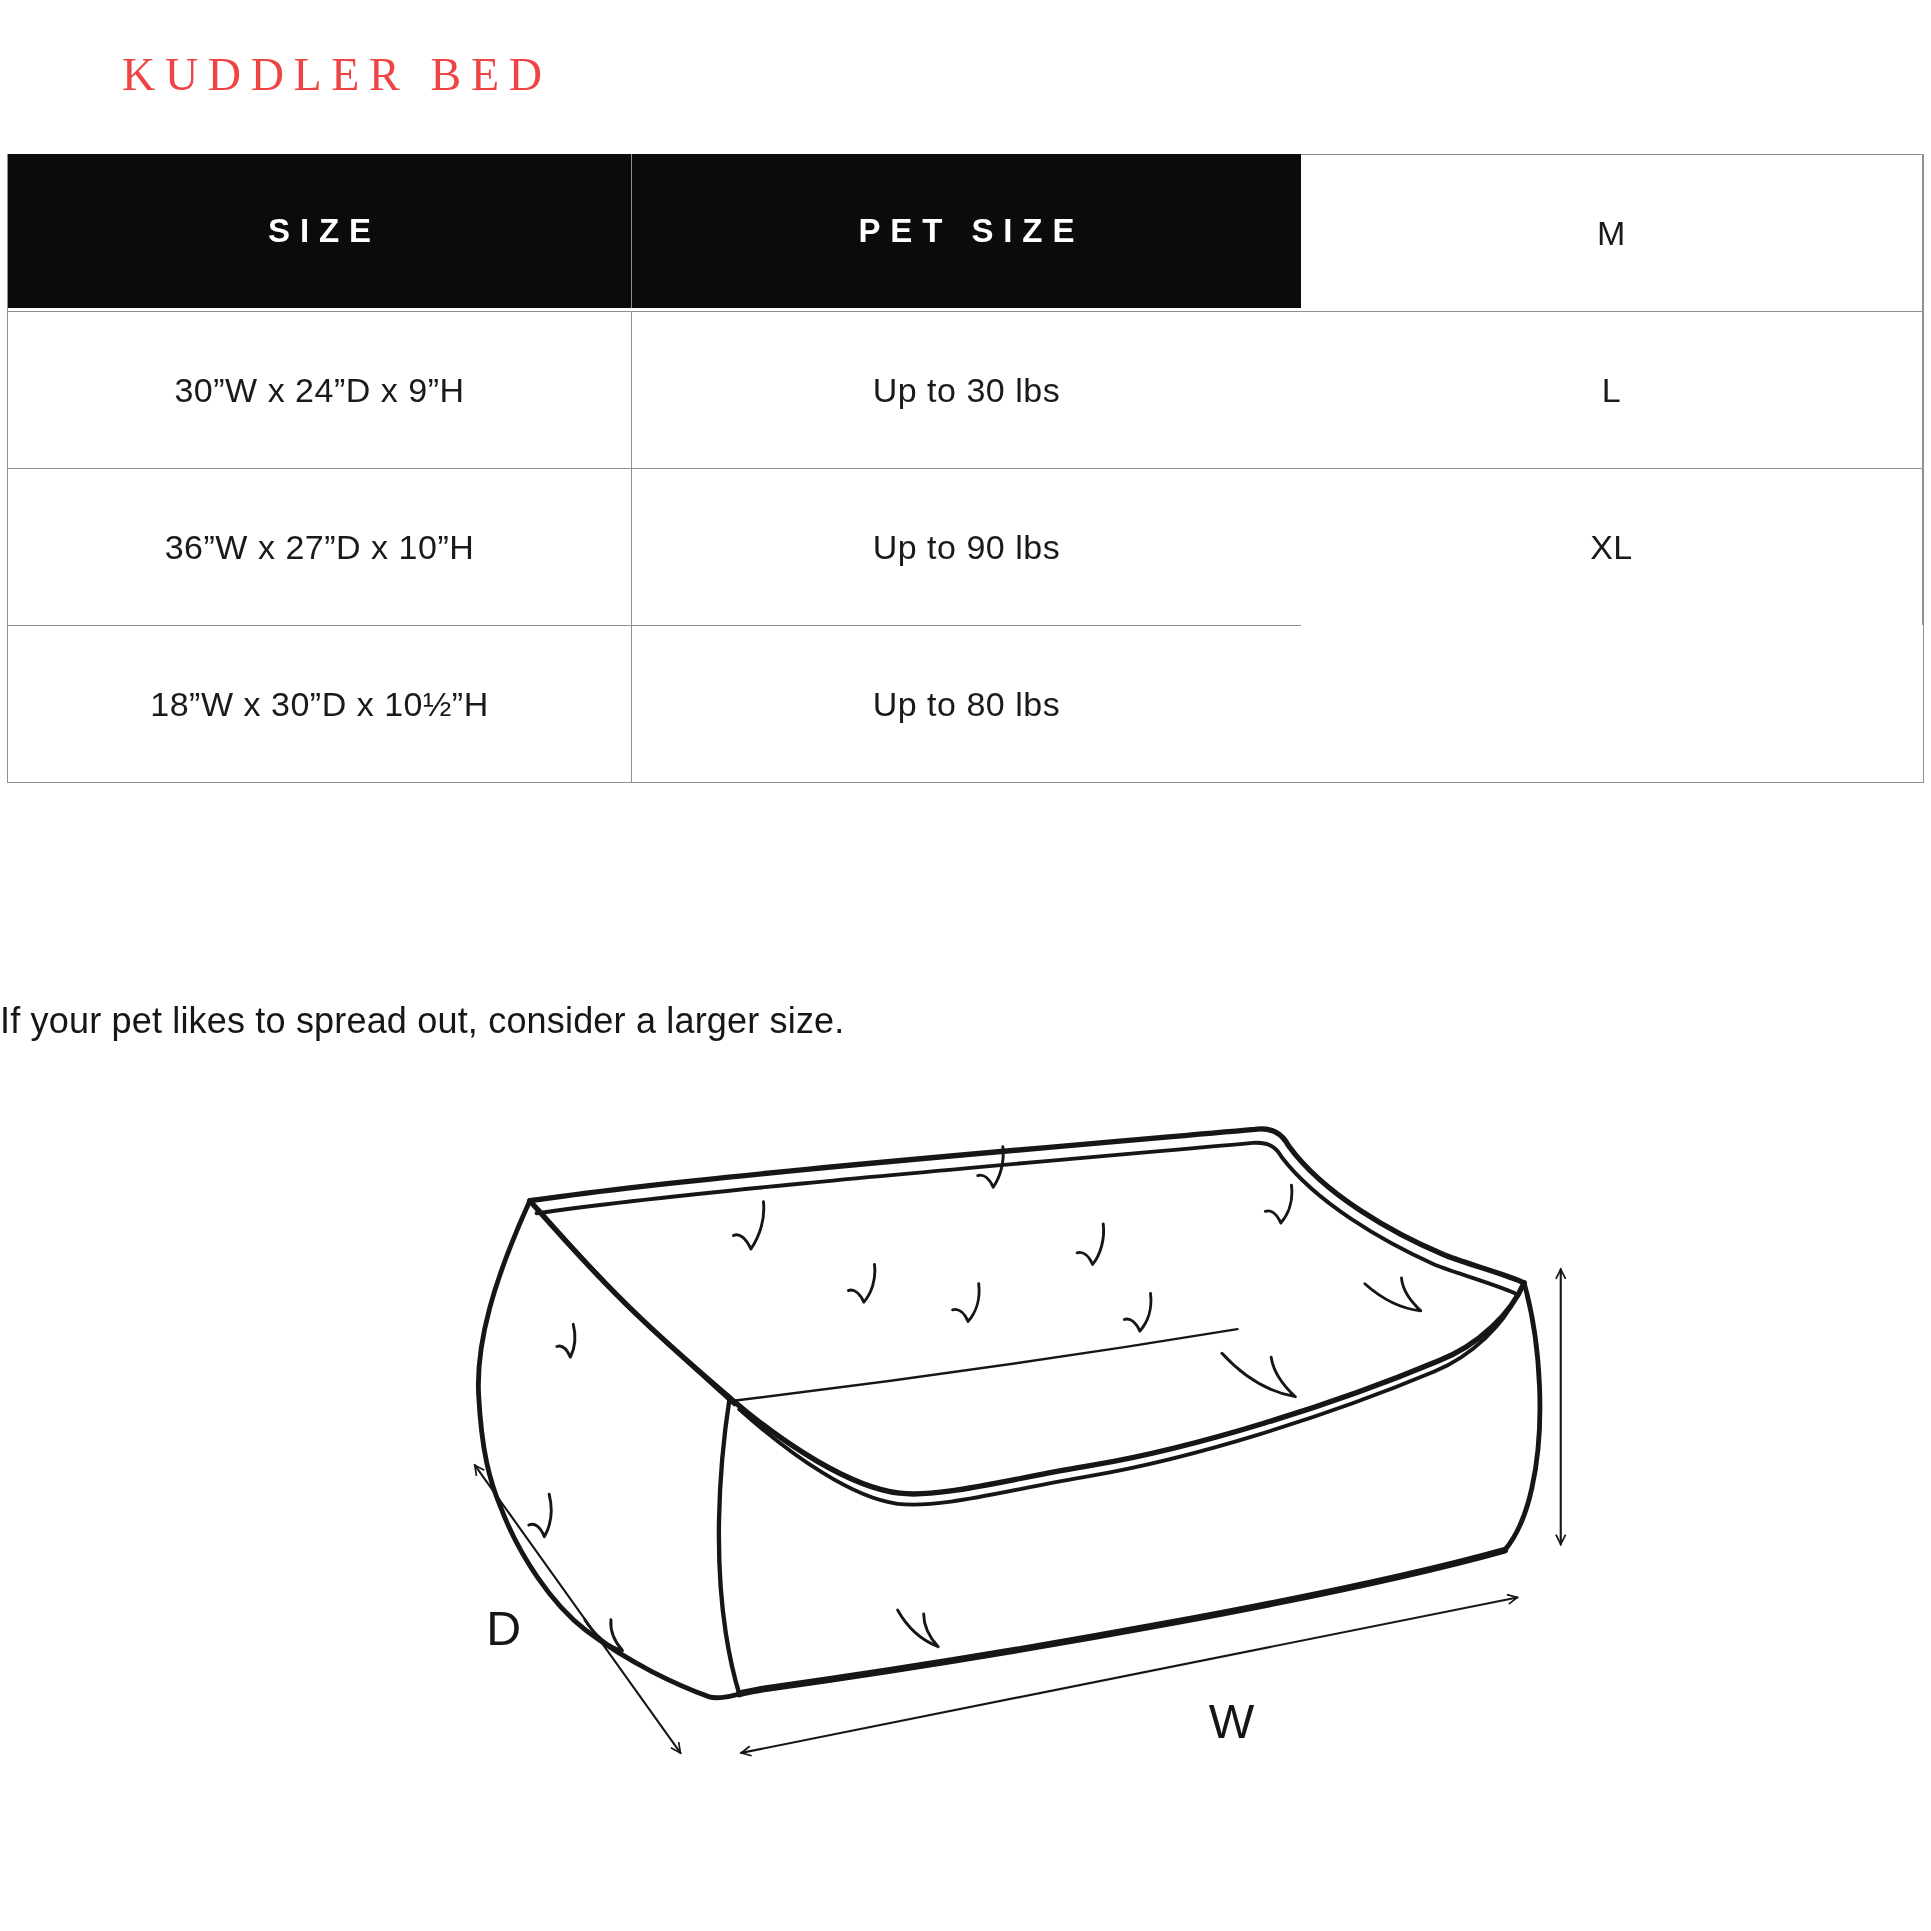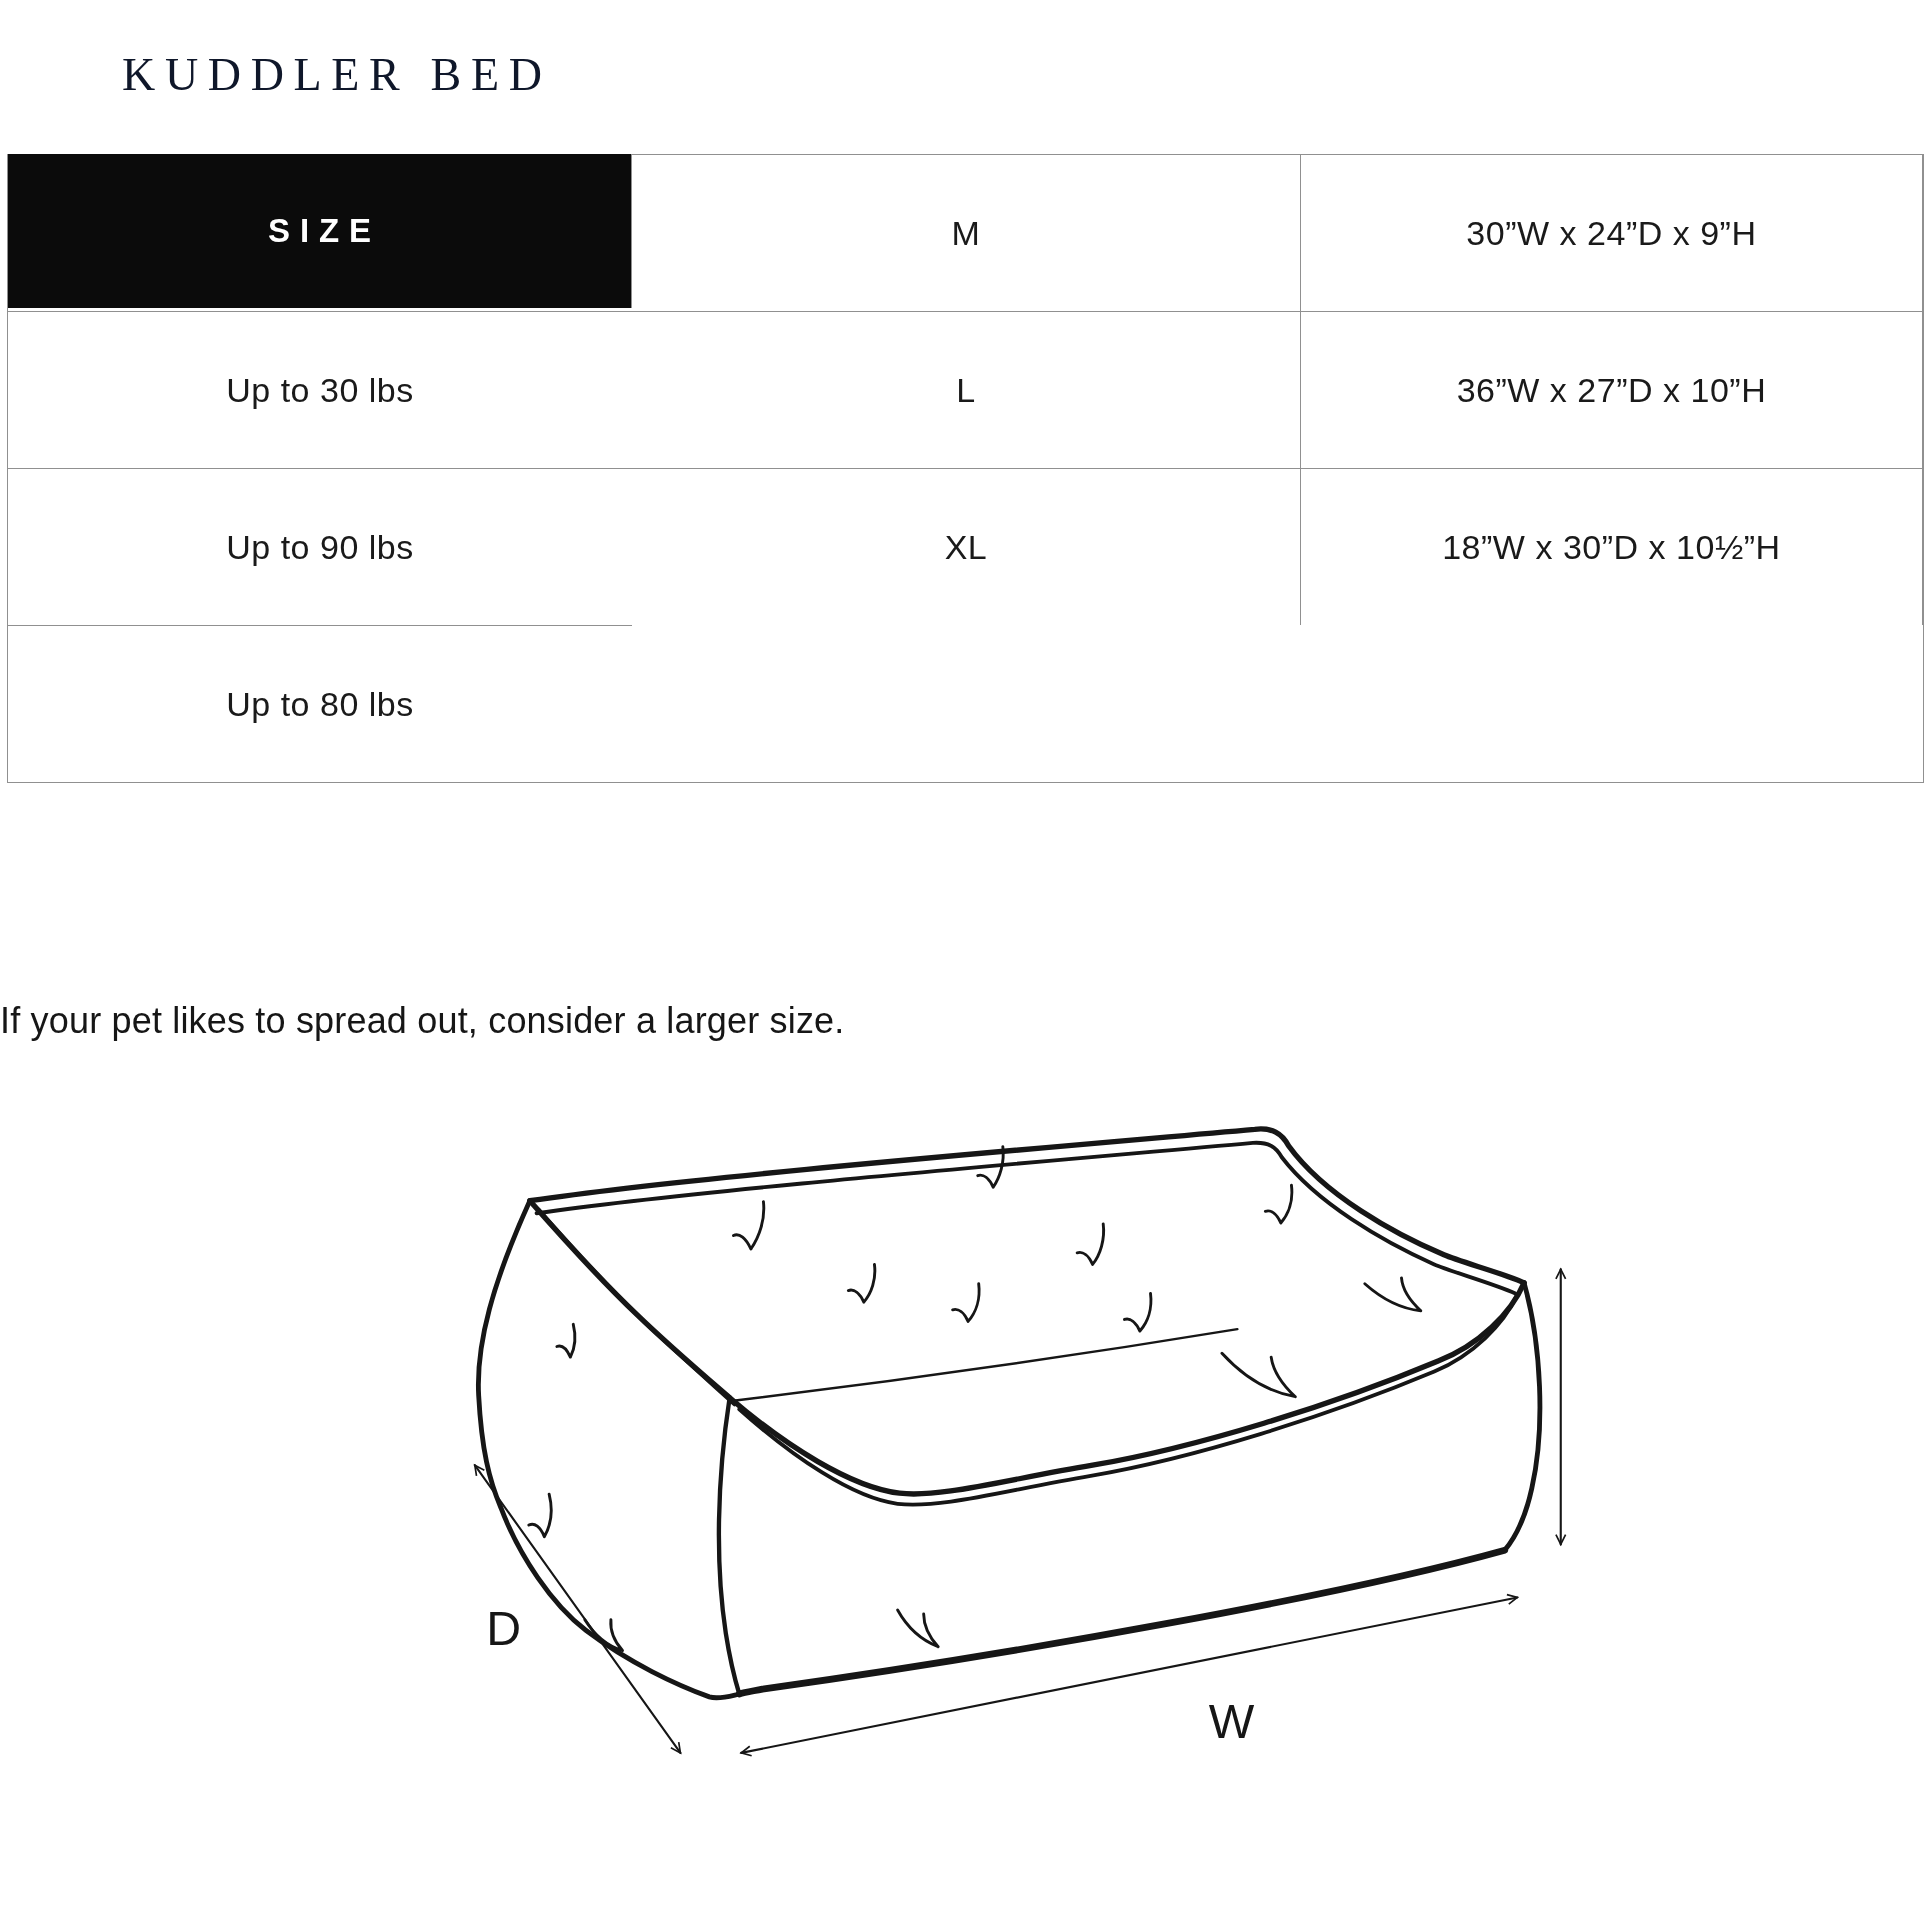--- a/index.html
+++ b/index.html
@@ -10,21 +10,21 @@
     position:relative;
     color:#1a1a1a;
   }
   .page-title{
     position:absolute;
     left:122px; top:48px;
     font-family:"Liberation Serif",serif;
     font-size:46px;
     font-weight:400;
     letter-spacing:0.21em;
-    color:#0f172a;
+    color:#ef4444;
     white-space:nowrap;
   }
   .size-table{
     position:absolute;
     left:6.8px; right:6.8px; top:154px;
     display:grid;
     grid-template-columns:32.6% 34.9% 32.5%;
     border-left:1.9px solid #909090;
     border-right:1.9px solid #909090;
     border-bottom:1.9px solid #909090;
@@ -73,20 +73,21 @@
     fill:#161616;
   }
 </style>
 </head>
 <body>
 
 <div class="page-title">KUDDLER BED</div>
 
 <div class="size-table">
   <div class="cell th">SIZE</div>
+  <div class="cell th last-col">PET SIZE</div>
 
   <div class="cell td">M</div>
   <div class="cell td">30”W x 24”D x 9”H</div>
   <div class="cell td last-col">Up to 30 lbs</div>
 
   <div class="cell td">L</div>
   <div class="cell td">36”W x 27”D x 10”H</div>
   <div class="cell td last-col">Up to 90 lbs</div>
 
   <div class="cell td">XL</div>

